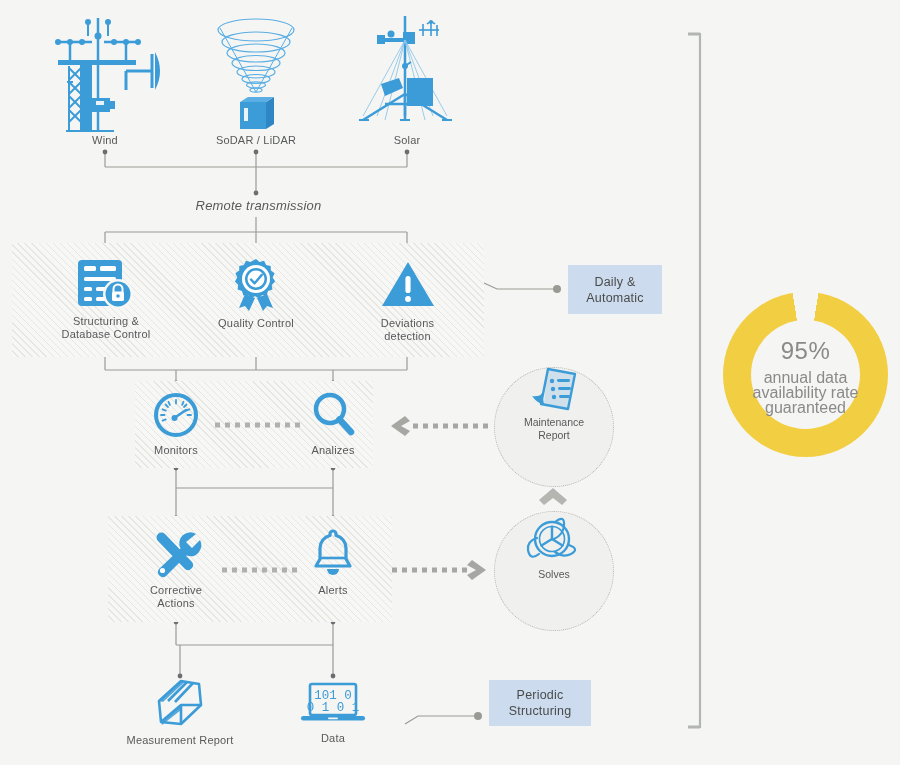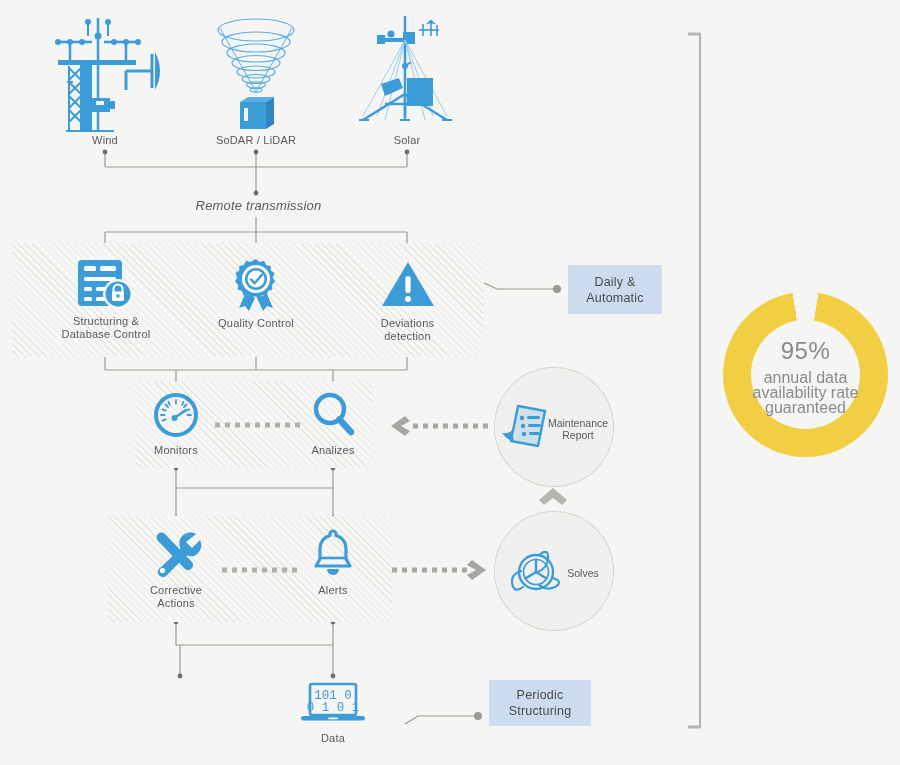--- a/index.html
+++ b/index.html
@@ -37,22 +37,22 @@
     color:#4a4a4a;font-size:12.5px;line-height:16px;text-align:center;
     letter-spacing:.2px;
   }
 
   
   .dcircle{
     position:absolute;
     border:1px dotted #b9b7ae;
     border-radius:50%;
     background:#f0f0ee;
-    display:flex;flex-direction:row;
-    align-items:center;justify-content:center;
+    display:flex;flex-direction:column;
+    align-items:center;
   }
   .dcircle .cap{font-size:10.5px;color:#58595b;line-height:12.5px;
     white-space:pre-line;text-align:center;margin-top:4px;}
 
   
   .donut{position:absolute;border-radius:50%;}
   .donut .hole{
     position:absolute;border-radius:50%;
     background:#f5f5f3;
     display:flex;flex-direction:column;
@@ -434,20 +434,36 @@
         <path d="M27 27 L37.5 33.5"></path>
 
         <path d="M30 10 q10 -8 9 4 q-1 9 -10 13" stroke-width="2.2"></path>
         <path d="M44 33 q11 4 2 9 q-8 4 -16 -2" stroke-width="2.2"></path>
         <path d="M14 42 q-9 7 -11 -4 q-1 -9 9 -12" stroke-width="2.2"></path>
       </g>
     </svg>
     <div class="cap">Solves</div>
   </div>
 
+  <div class="node" style="left:118px;top:680px;width:124px;">
+    <svg class="icon" width="58" height="48" viewBox="0 0 58 48">
+      <g fill="none" stroke="#3c9cd8" stroke-width="2.6" stroke-linejoin="round">
+        <path d="M48 4 L30 1 L8 21 L10 42 L30 44 L50 25 Z"></path>
+        <path d="M10 42 L30 25 L50 25"></path>
+        <path d="M30 25 L30 44"></path>
+        <path d="M42 3 L24 22"></path>
+        <path d="M36 2 L17 21"></path>
+      </g>
+      <g fill="#3c9cd8" opacity="0.85">
+        <path d="M8 21 L30 1 L34 1.6 L12 22 Z"></path>
+        <path d="M10 42 L30 25 L30 30 L11 45 Z"></path>
+      </g>
+    </svg>
+    <div class="cap" style="margin-top:6px;">Measurement Report</div>
+  </div>
 
   <div class="node" style="left:298px;top:682px;width:70px;">
     <svg class="icon" width="66" height="44" viewBox="0 0 66 44">
       <rect x="10" y="2" width="46" height="31" rx="2" fill="none" stroke="#3c9cd8" stroke-width="2.6"></rect>
       <rect x="1" y="34" width="64" height="4.5" rx="2.2" fill="#3c9cd8"></rect>
       <rect x="28" y="35.4" width="10" height="1.8" rx="0.9" fill="#f5f5f3"></rect>
       <text x="33" y="17" font-family="Liberation Mono, monospace" font-size="12.5" fill="#3c9cd8" text-anchor="middle">101 0</text>
       <text x="33" y="29" font-family="Liberation Mono, monospace" font-size="12.5" fill="#3c9cd8" text-anchor="middle">0 1 0 1</text>
     </svg>
     <div class="cap" style="margin-top:6px;">Data</div>

